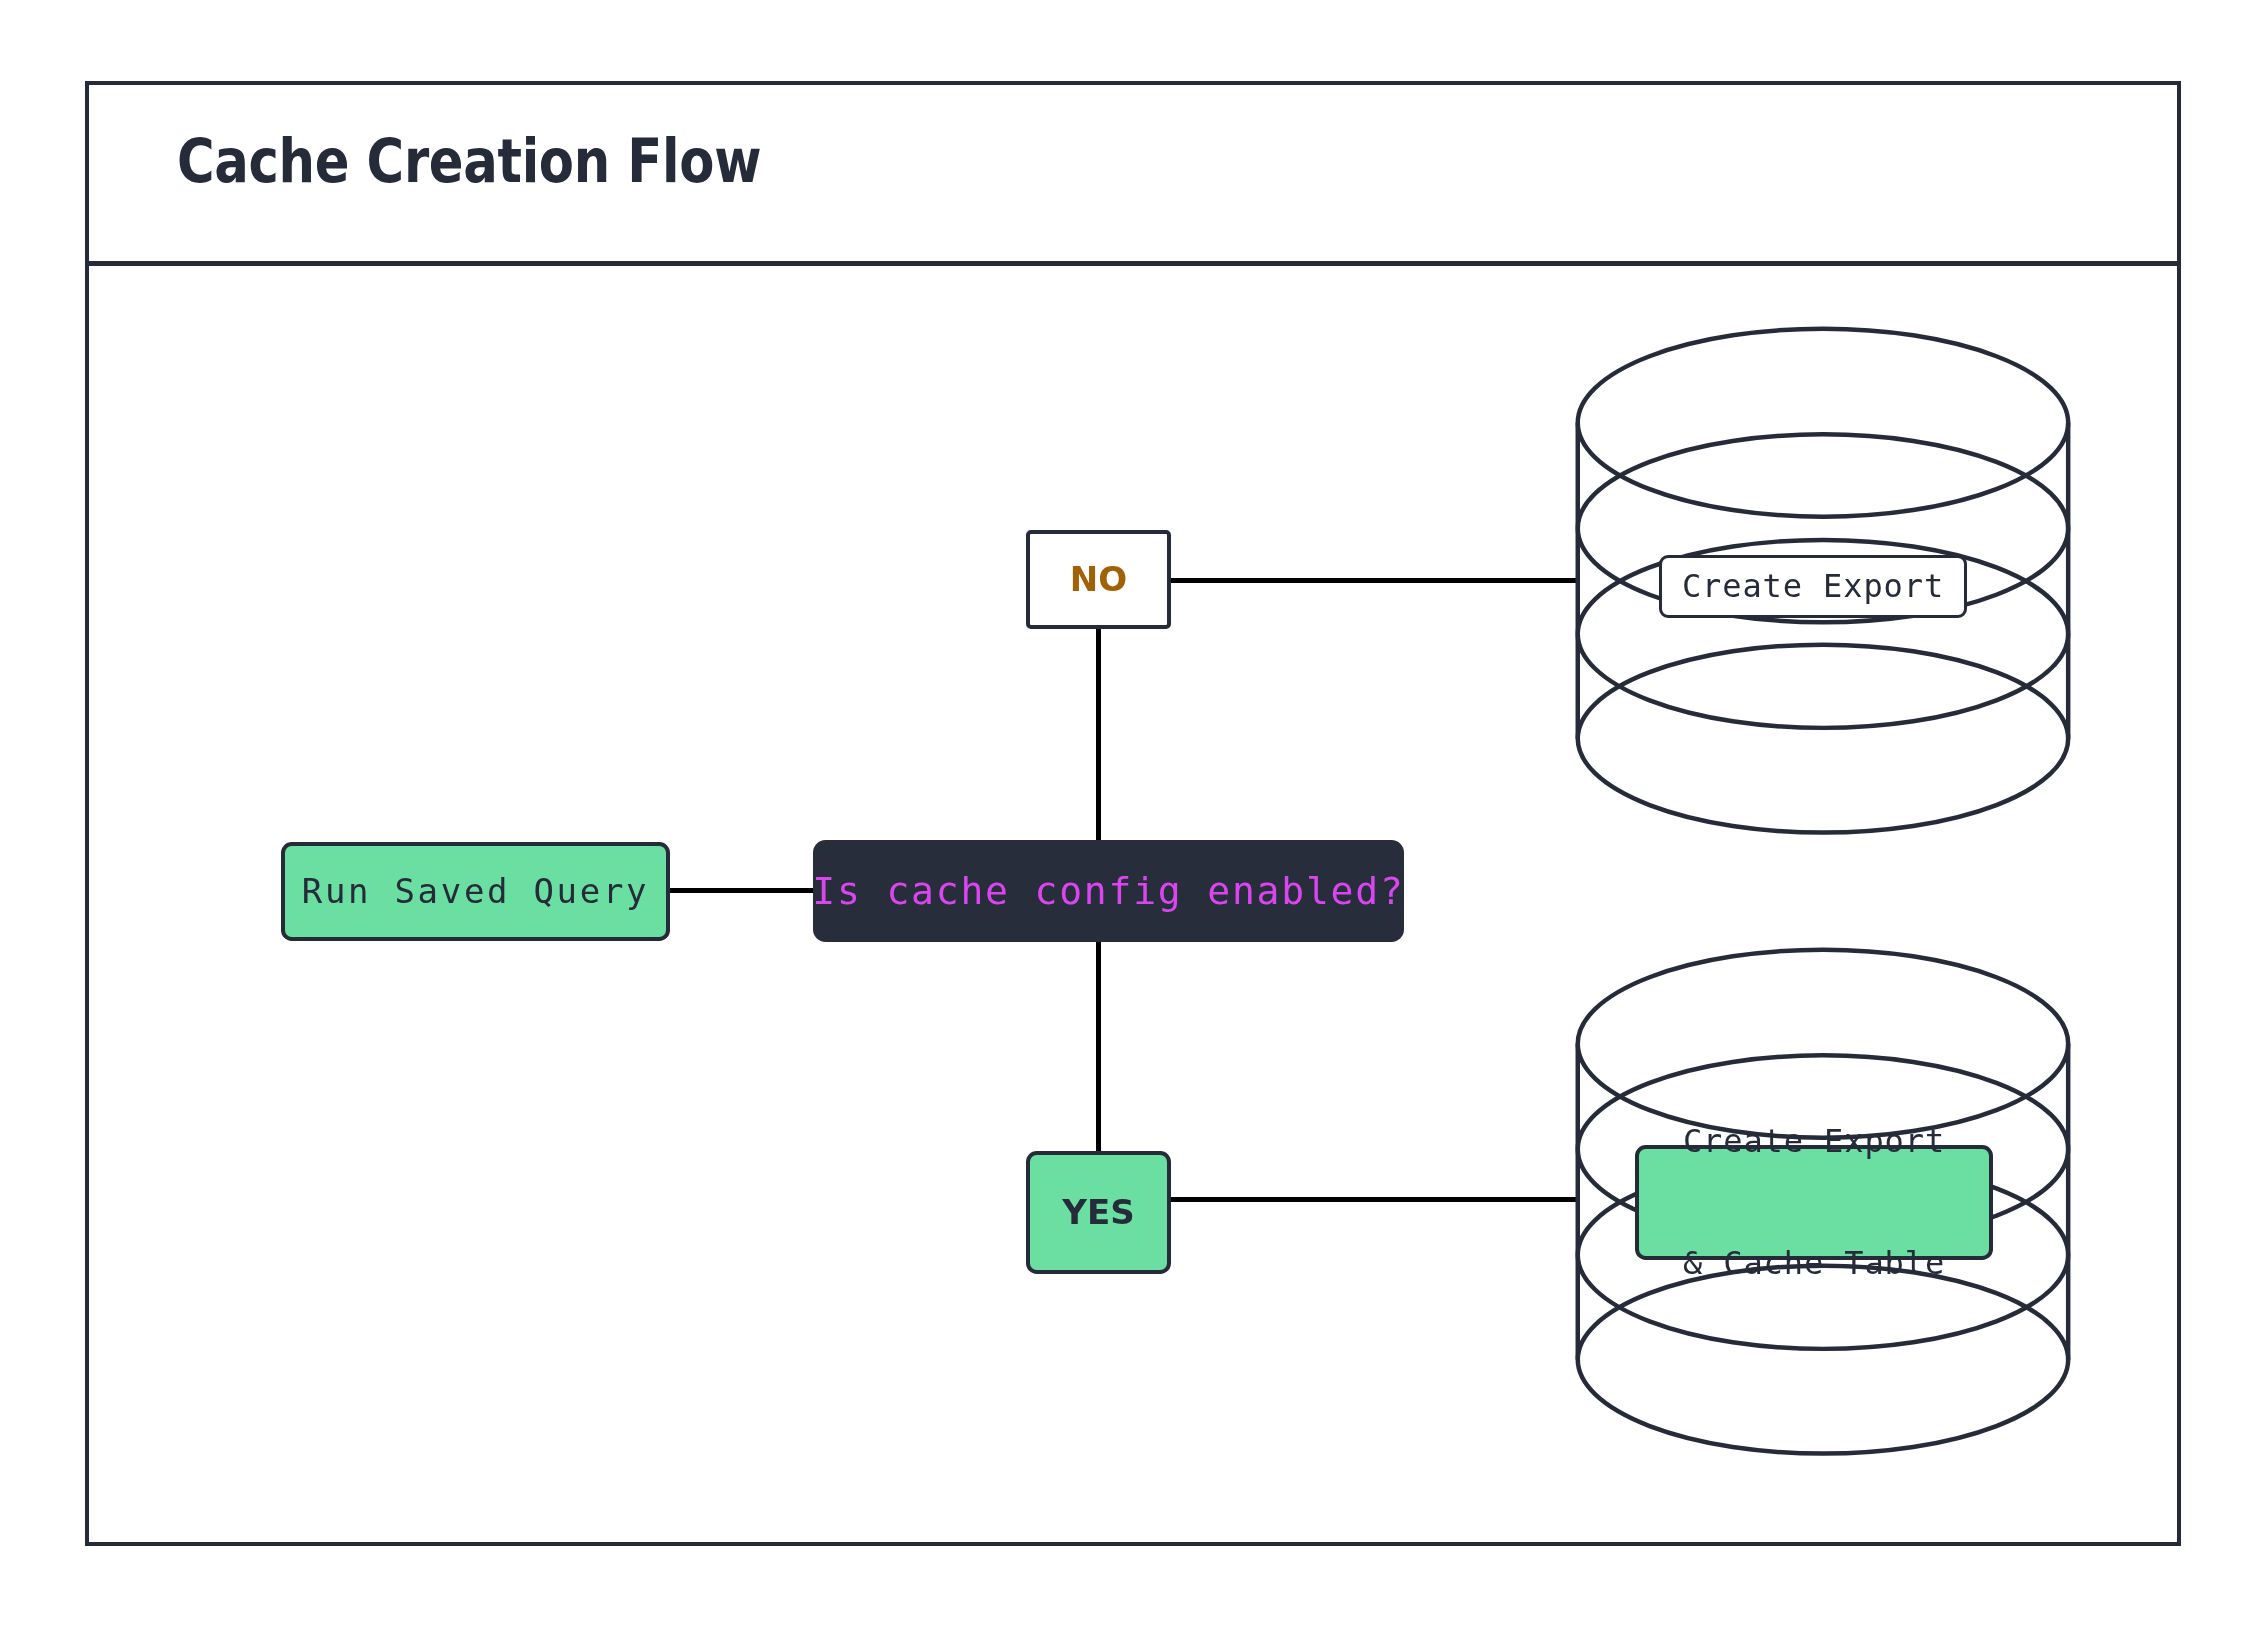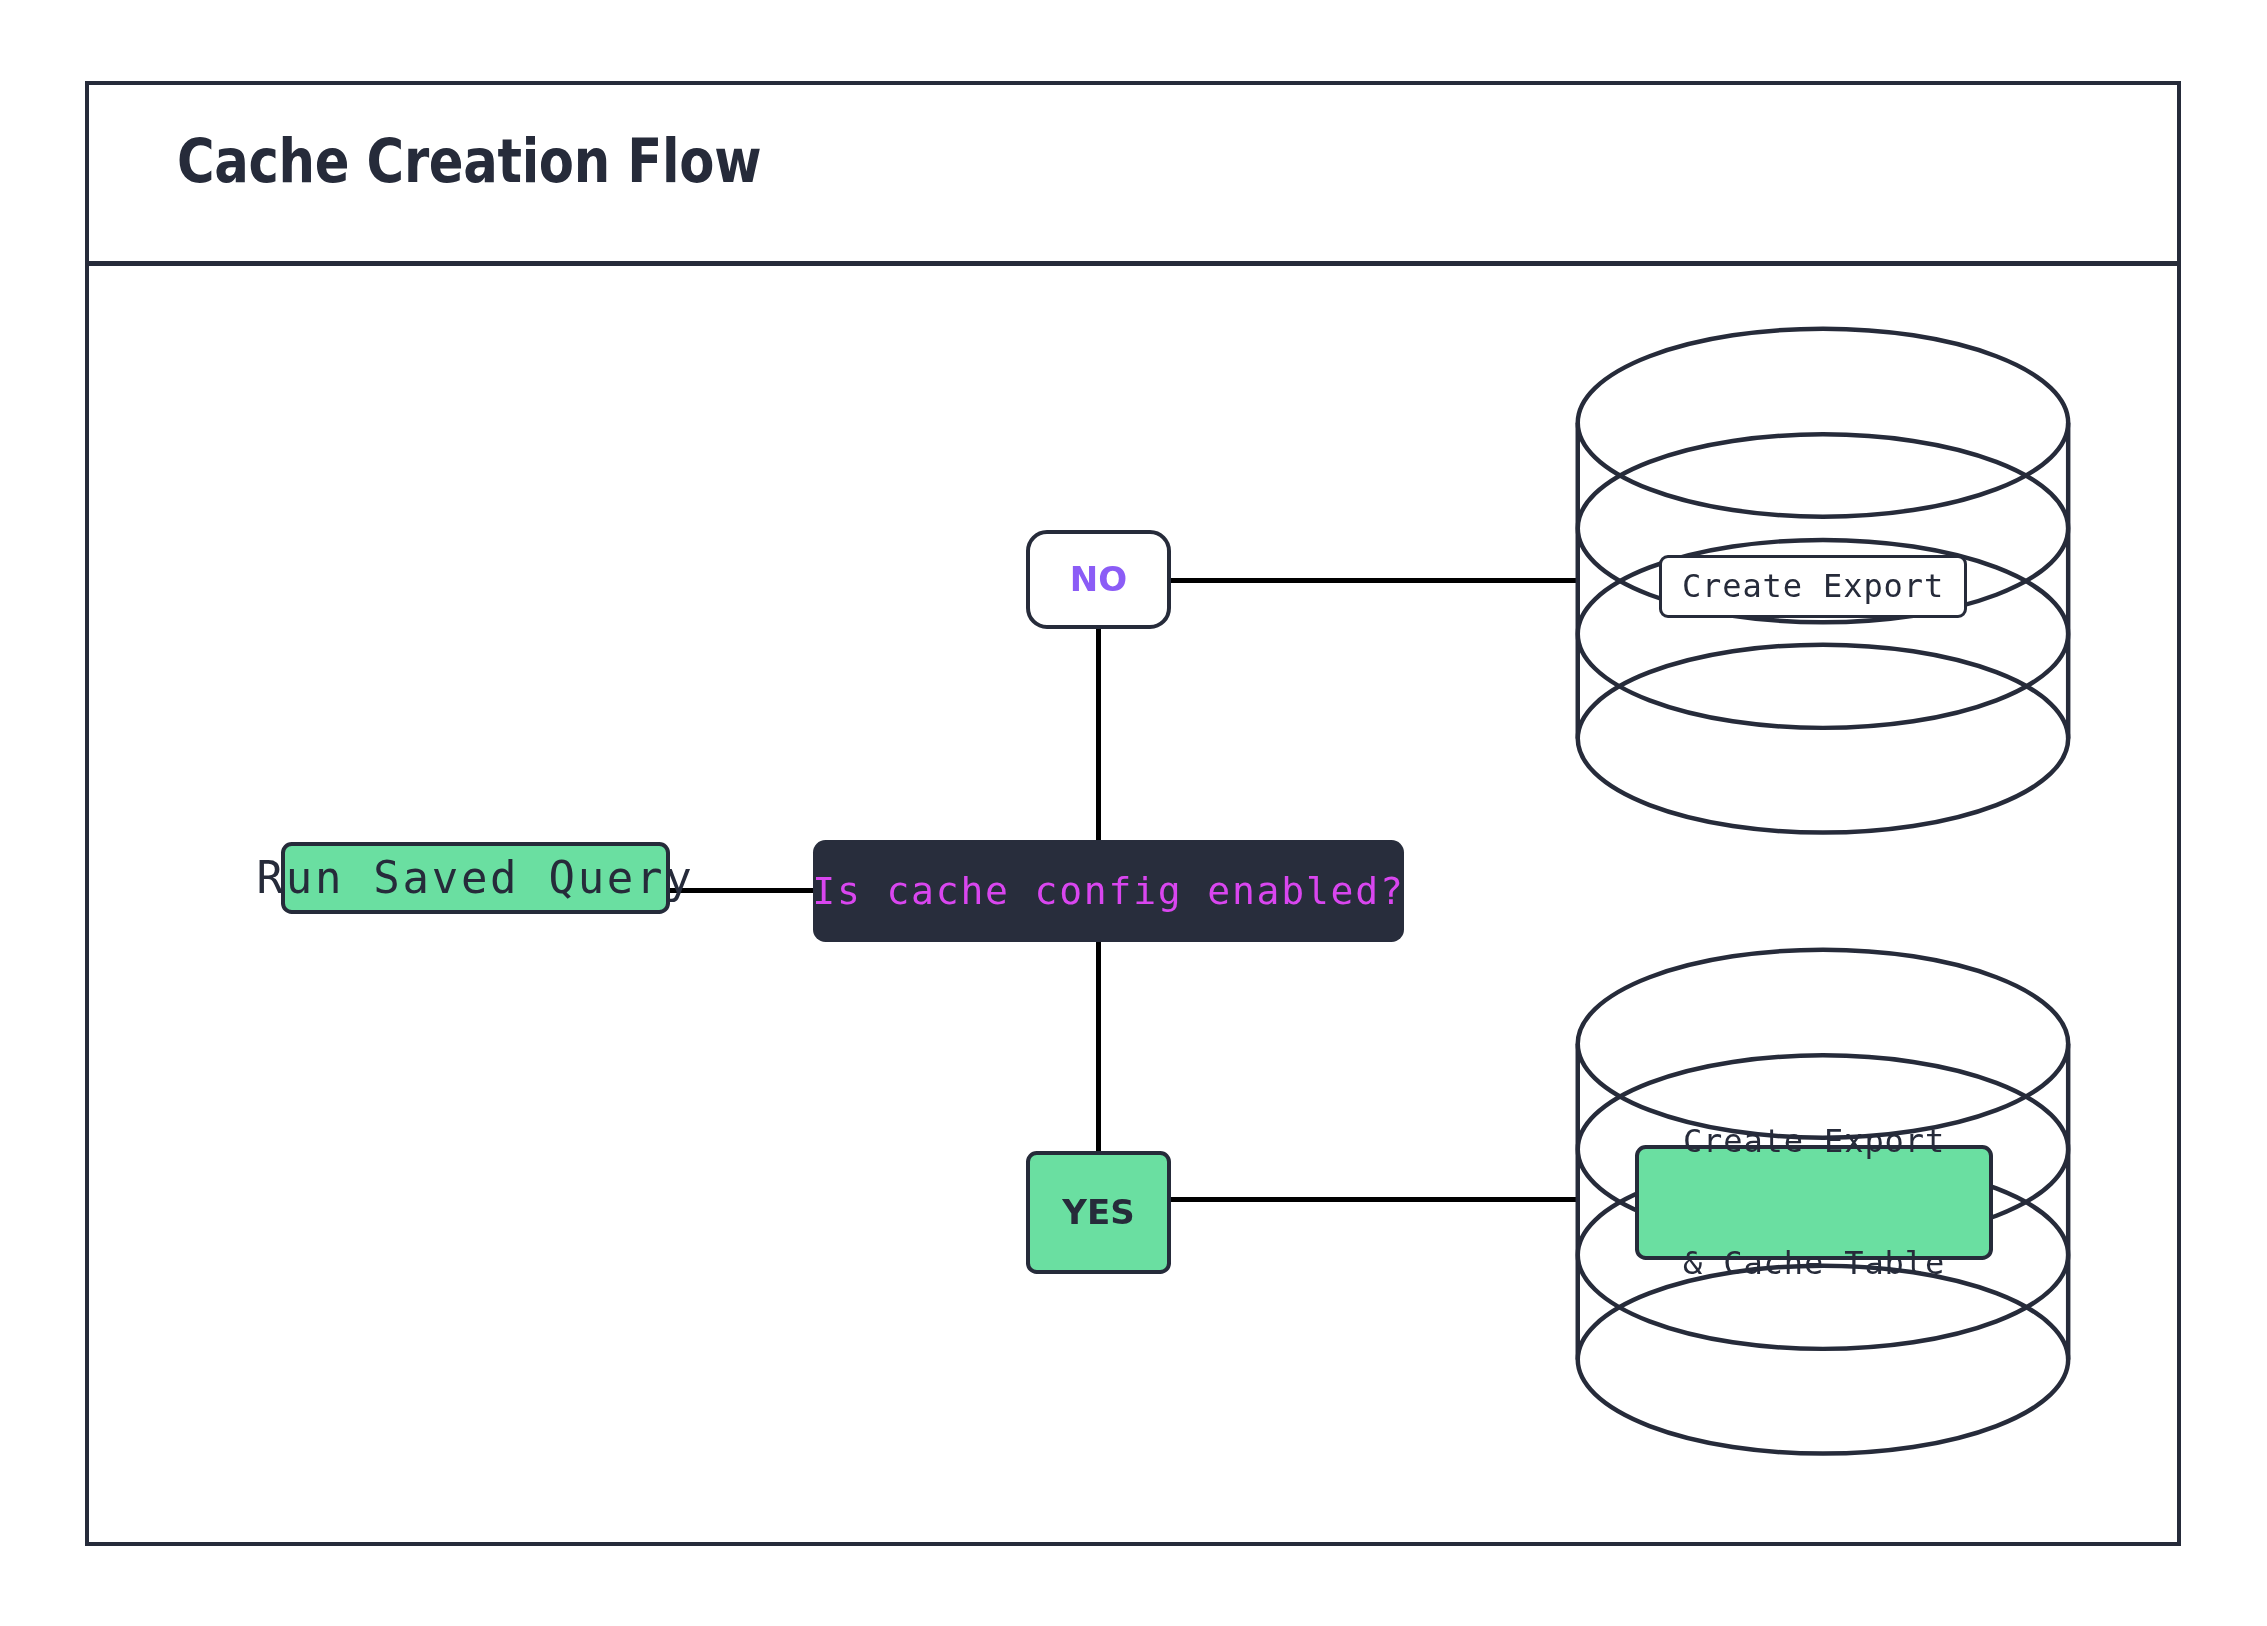--- a/index.html
+++ b/index.html
@@ -89,40 +89,40 @@
   }
   .node-dark {
     background: #282d3c;
     border: none;
     border-radius: 12.5px;
     color: #d946ef;
   }
   .node-white {
     background: #ffffff;
     border: 4.5px solid #262b3a;
-    border-radius: 21px;
-    color: #8b5cf6;
+    border-radius: 5px;
+    color: #a16207;
   }
   .node-plain-white {
     background: #ffffff;
     border: 3.6px solid #262b3a;
     border-radius: 9px;
     color: #262b3a;
   }
 
   .label-sans {
     font-family: "DejaVu Sans", "Liberation Sans", sans-serif !important;
     font-weight: 700;
   }
 
   
   #node-run-saved-query {
     left: 281px;  top: 842px;
-    width: 389px; height: 72px;
-    font-size: 44px;
+    width: 389px; height: 99px;
+    font-size: 34px;
     letter-spacing: 2.7px;
   }
   #node-decision {
     left: 813px;  top: 840px;
     width: 591px; height: 102px;
     font-size: 38px;
     letter-spacing: 1.8px;
   }
   #node-no {
     left: 1026px; top: 530px;

